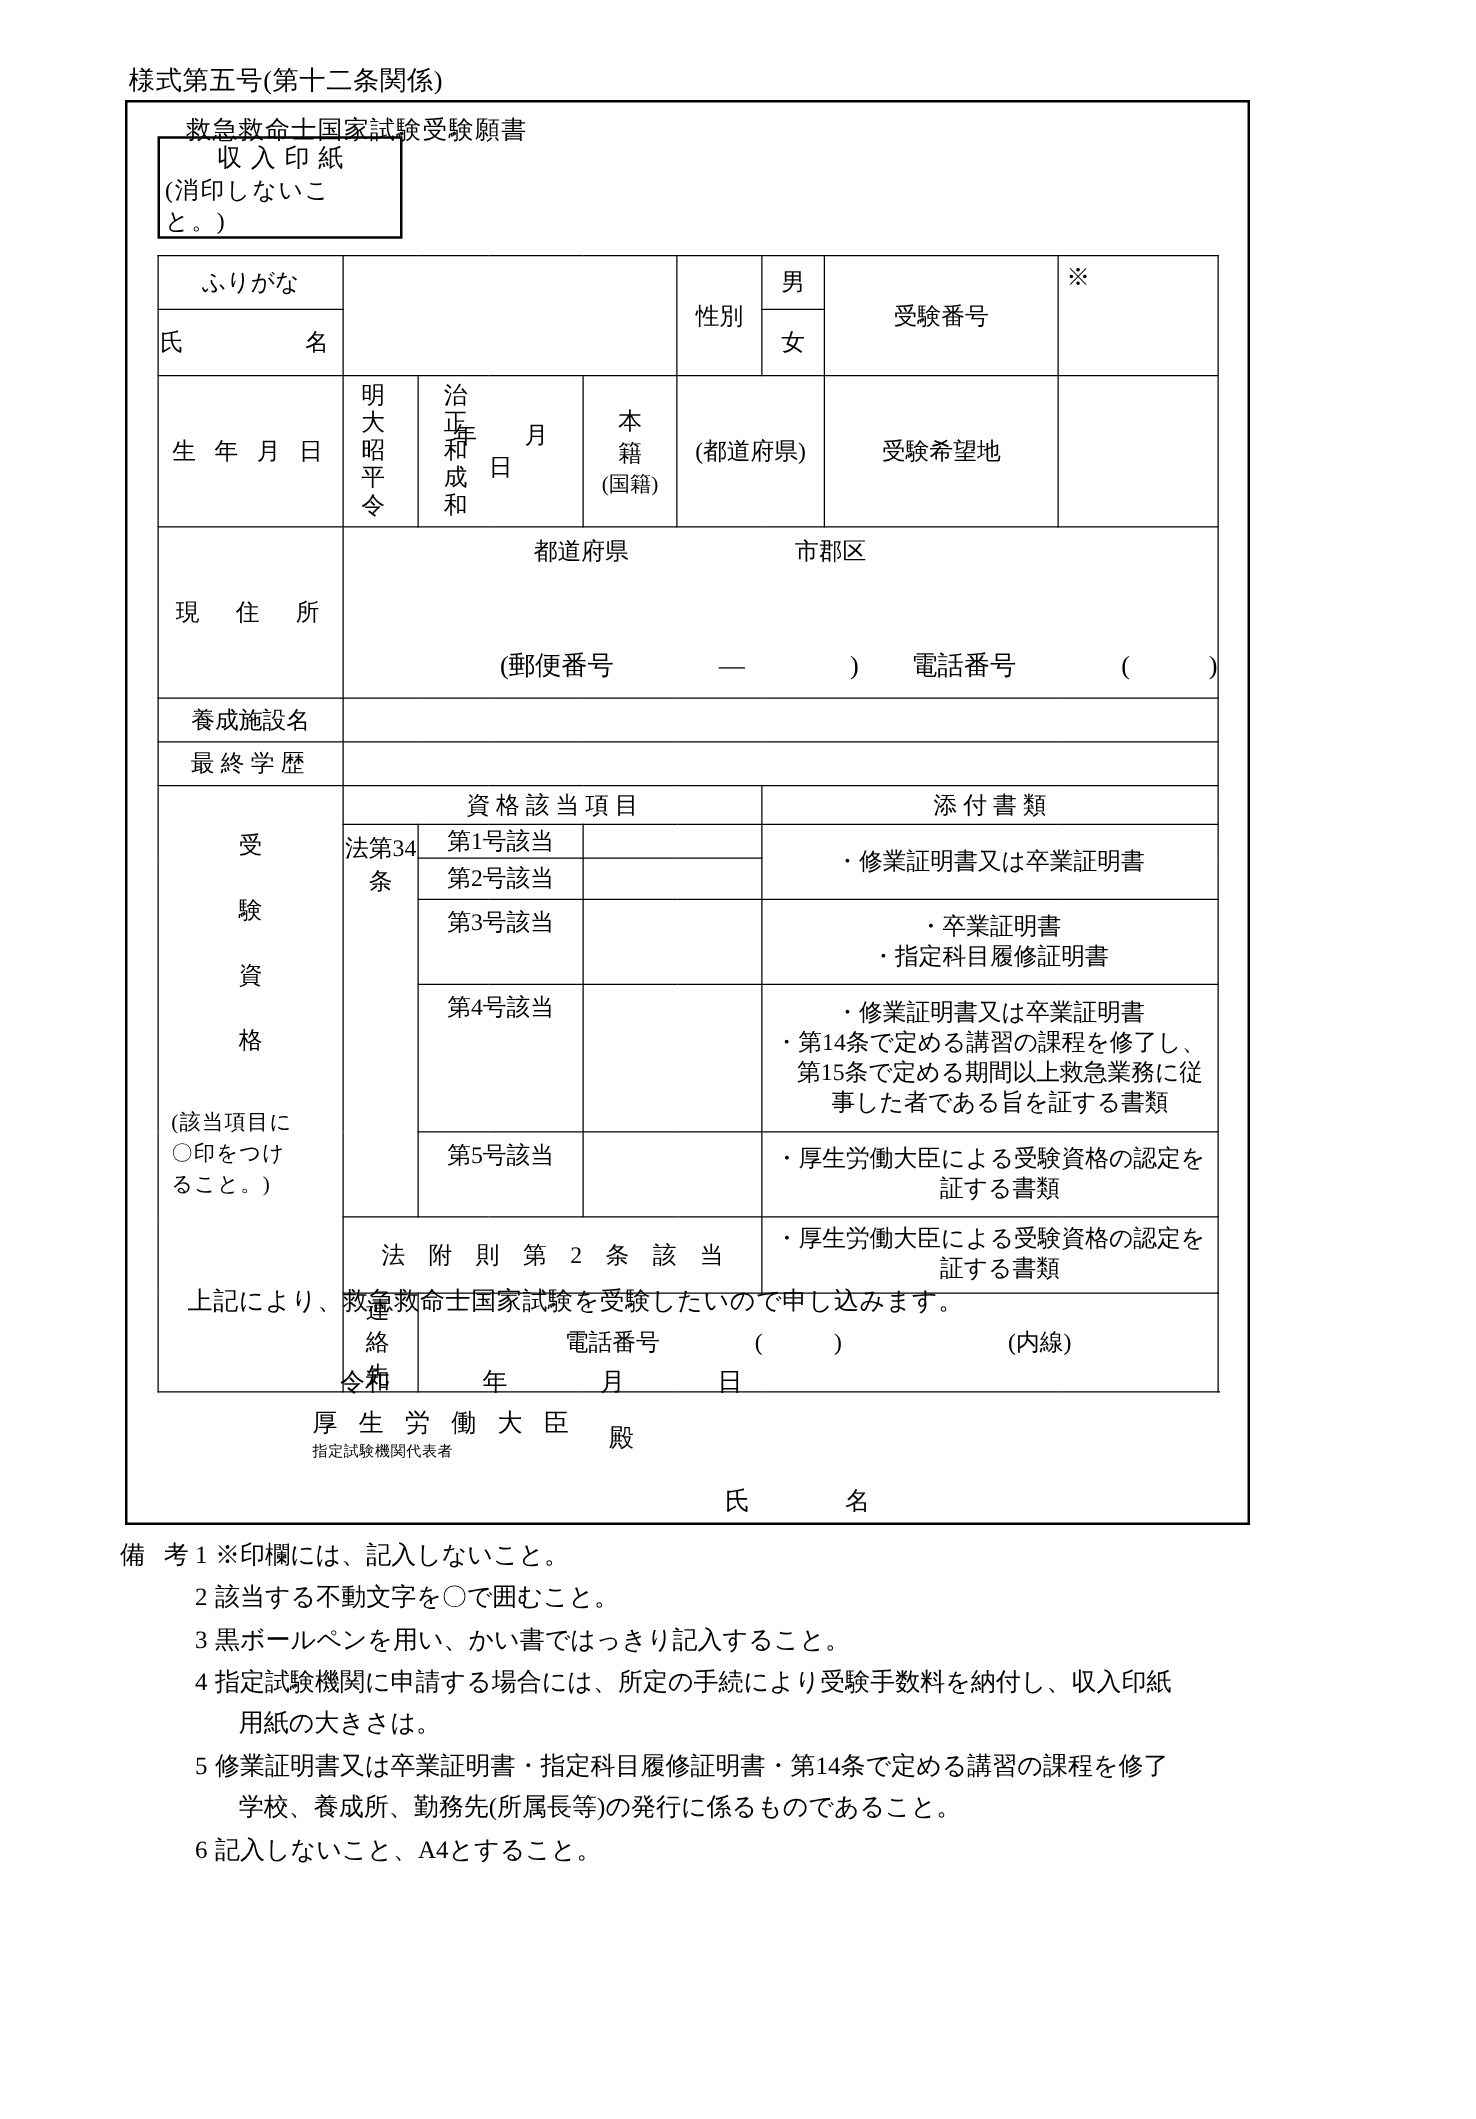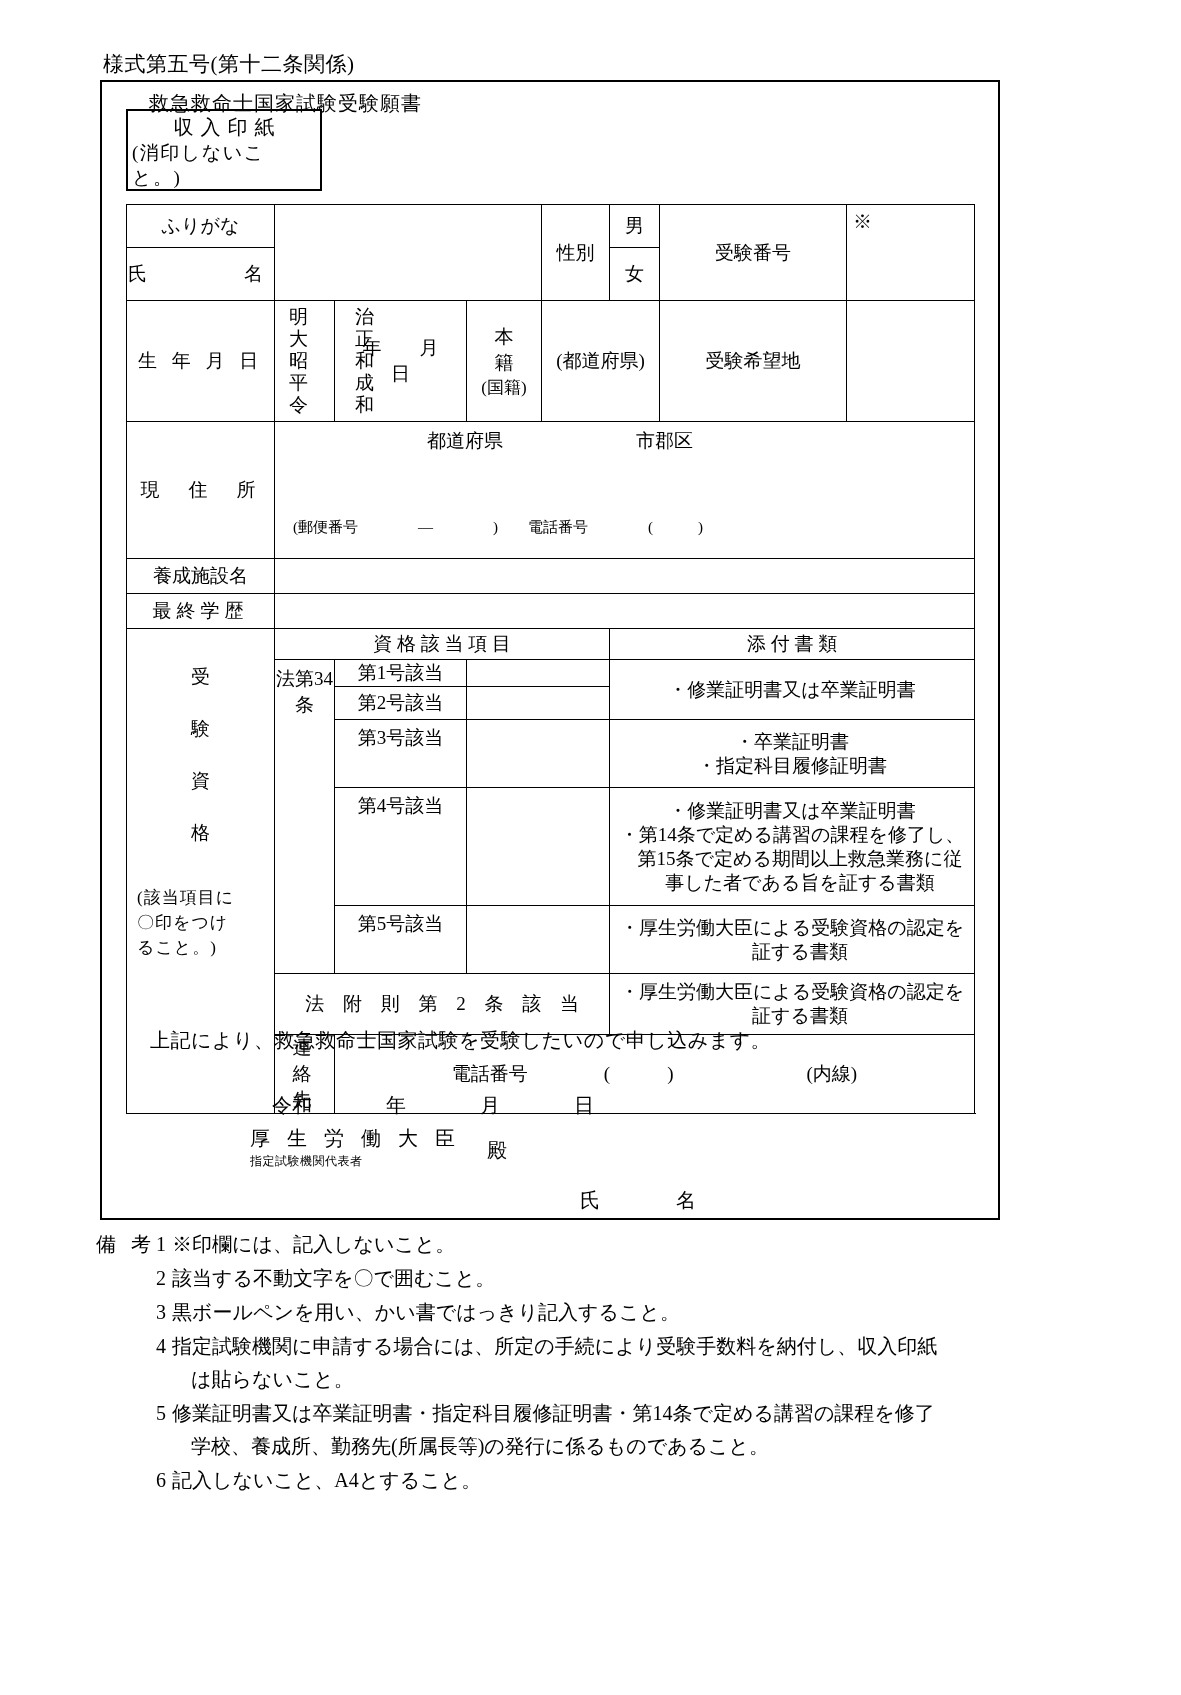--- a/index.html
+++ b/index.html
@@ -113,23 +113,23 @@
   .small-paren { font-size: 17px; }
 
   .addr-top {
     display: block;
     text-align: left;
     padding: 6px 0 0 0;
     font-size: 19px;
   }
   .addr-bottom {
     display: block;
-    text-align: left;
+    text-align: right;
     padding: 0 0 4px 18px;
-    font-size: 15px;
+    font-size: 21px;
   }
 
   .vert-label {
     font-size: 19px;
     line-height: 52px;
     letter-spacing: 0;
   }
   .vert-note {
     font-size: 17px;
     line-height: 25px;
@@ -415,21 +415,21 @@
         <span class="num">2</span>
         <span>該当する不動文字を〇で囲むこと。</span>
       </li>
       <li>
         <span class="num">3</span>
         <span>黒ボールペンを用い、かい書ではっきり記入すること。</span>
       </li>
       <li>
         <span class="num">4</span>
         <span>指定試験機関に申請する場合には、所定の手続により受験手数料を納付し、収入印紙</span>
-        <span class="cont2">は貼らないこと。</span>
+        <span class="cont2">用紙の大きさは。</span>
       </li>
       <li>
         <span class="num">5</span>
         <span>修業証明書又は卒業証明書・指定科目履修証明書・第14条で定める講習の課程を修了</span>
         <span class="cont2">学校、養成所、勤務先(所属長等)の発行に係るものであること。</span>
       </li>
       <li>
         <span class="num">6</span>
         <span>記入しないこと、A4とすること。</span>
       </li>

